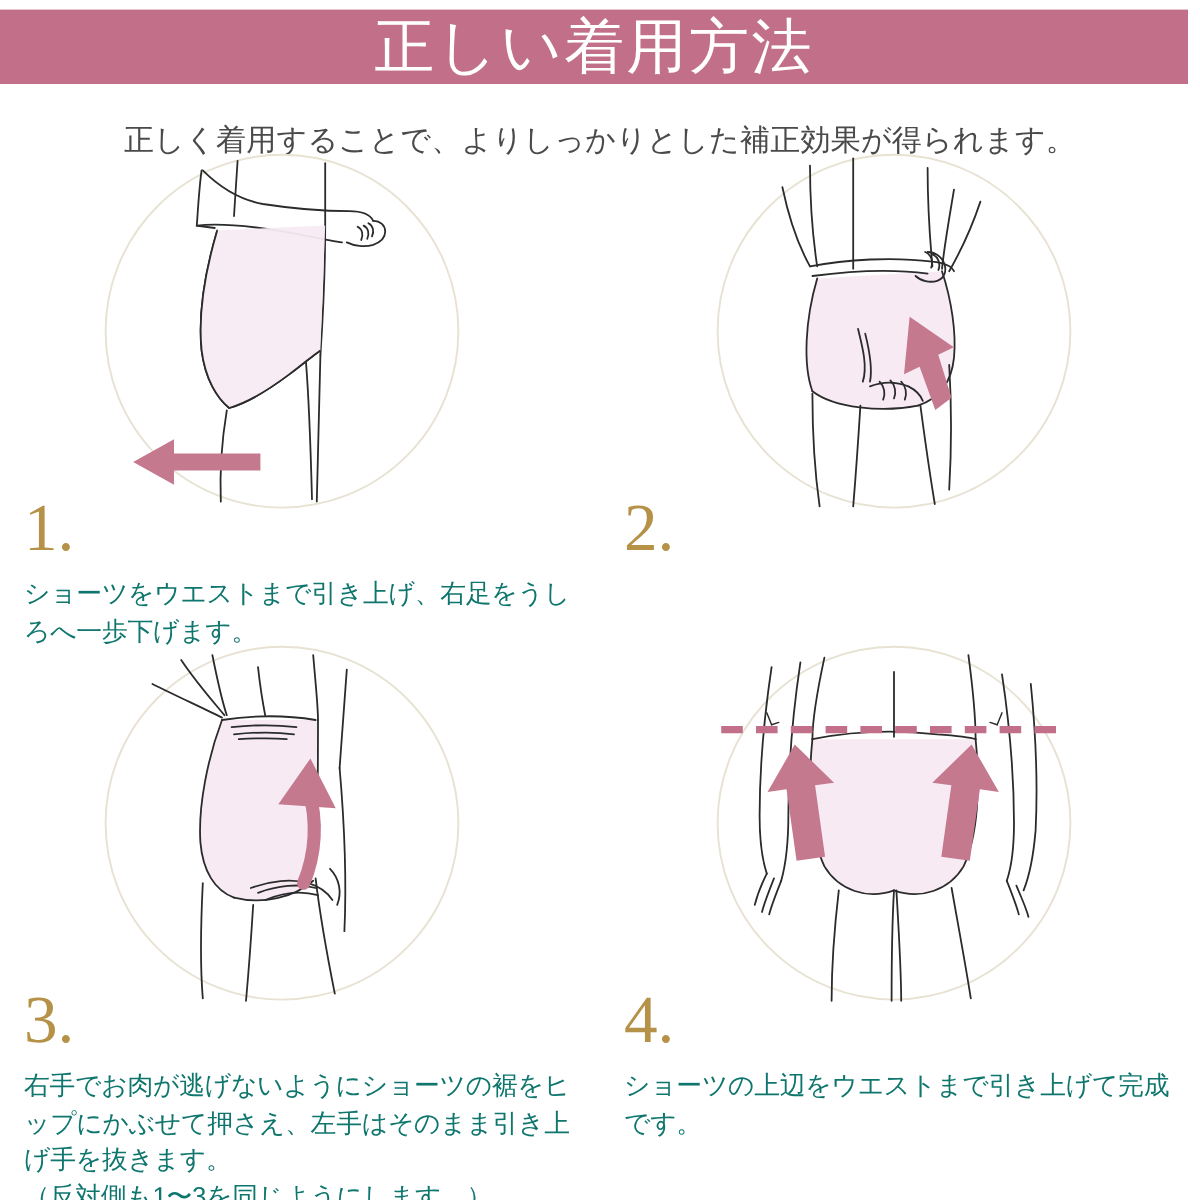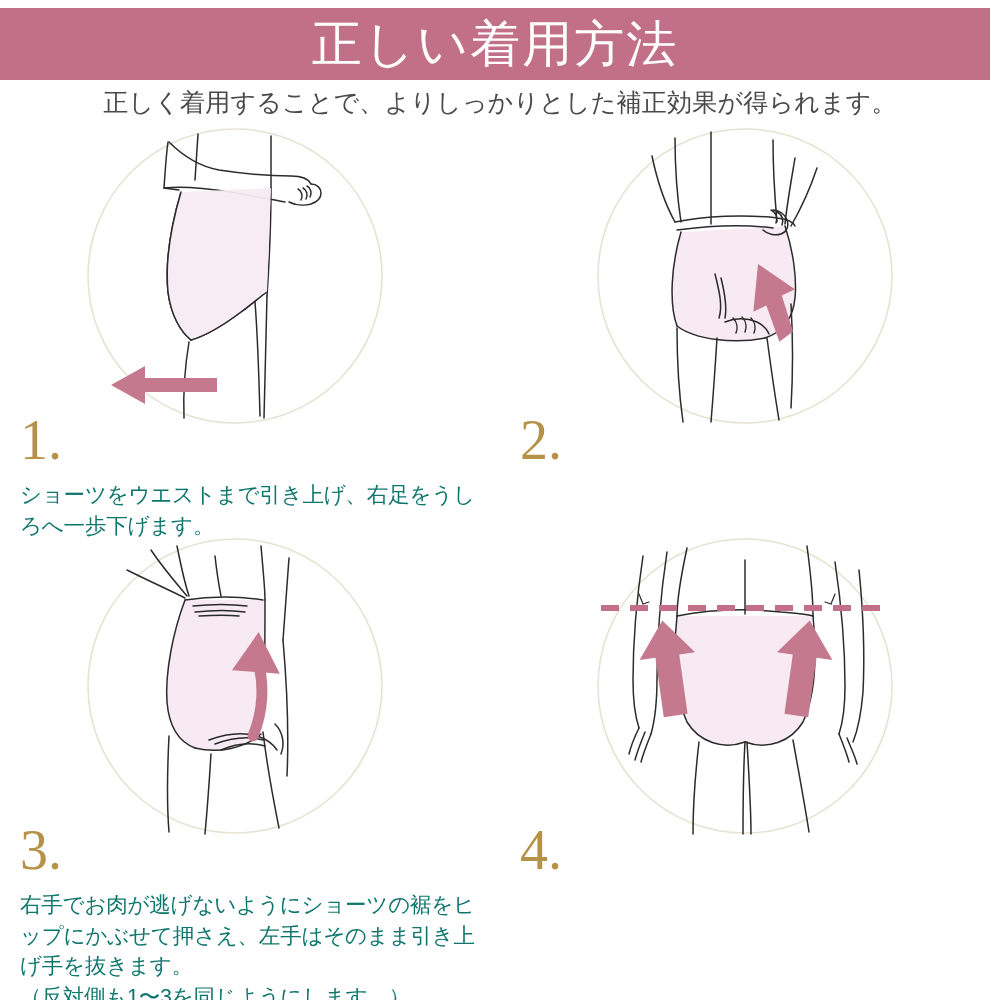--- a/index.html
+++ b/index.html
@@ -22,41 +22,41 @@
     height: 1000px;
     background: #ffffff;
   }
 
   
   .header-band {
     position: absolute;
     left: 0;
     top: 8px;
     width: 990px;
-    height: 72px;
+    height: 62px;
     background: #c2708a;
     display: flex;
     align-items: center;
     justify-content: center;
   }
   .header-title {
     font-family: "Liberation Serif", "DejaVu Serif", serif;
     font-size: 50px;
     line-height: 1;
     letter-spacing: 2px;
     color: #ffffff;
     font-weight: 400;
     white-space: nowrap;
   }
 
   
   .subtitle {
     position: absolute;
     left: 0;
-    top: 86px;
+    top: 100px;
     width: 1000px;
     text-align: center;
     font-size: 25px;
     letter-spacing: 0.2px;
     color: #4a4a4a;
     white-space: nowrap;
   }
 
   
   .steps {
@@ -313,16 +313,17 @@
             <path d="M44 58 L48 68"></path>
             <path d="M54 66 L48 68"></path>
             <path d="M240 58 L236 68"></path>
             <path d="M230 66 L236 68"></path>
           </g>
         </svg>
       </div>
       <div class="step-head">
         <div class="step-num">4.</div>
       </div>
+      <p class="step-text">ショーツの上辺をウエストまで引き上げて完成です。</p>
     </div>
 
   </div>
 </div>
 
 </body></html>

